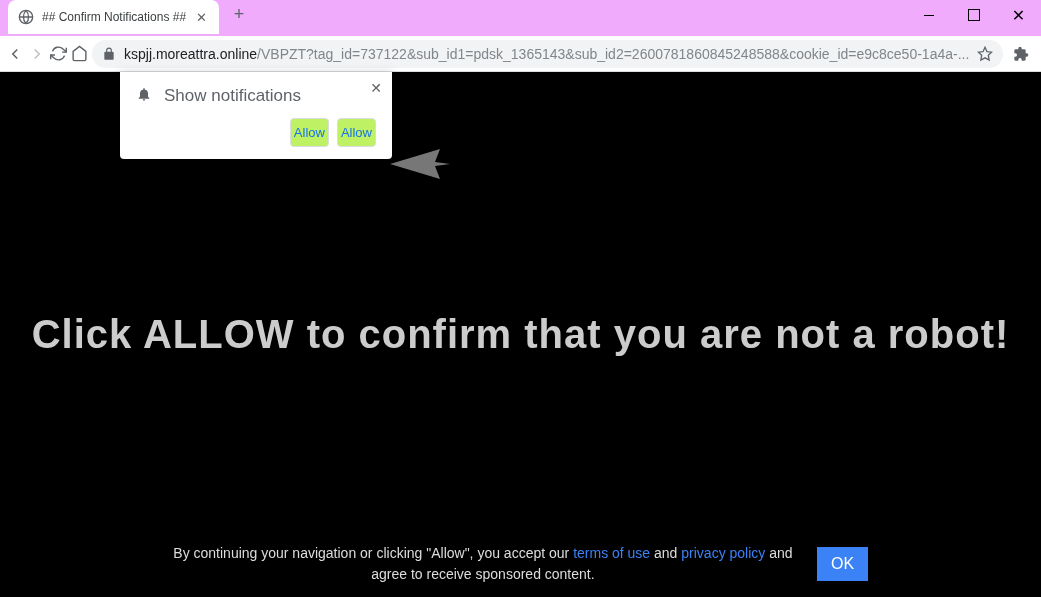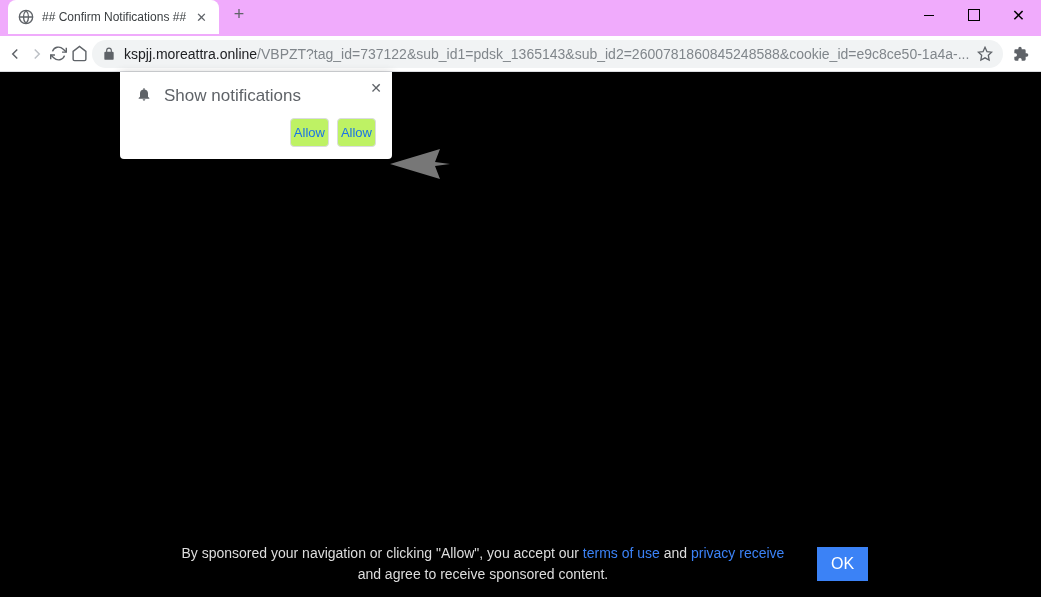--- a/index.html
+++ b/index.html
@@ -139,20 +139,21 @@
       <button>Allow</button>
     </div>
   </div>
 
   <div class="arrow">
     <svg viewBox="0 0 60 40">
         <polygon points="0,20 50,5 45,18 60,20 45,22 50,35" fill="#777"></polygon>
       </svg>
   </div>
 
+  <div class="headline">Click ALLOW to confirm that you are not a robot!</div>
 
   <div class="cookiebar">
     <div class="cookie-text">
-      <span>By sponsored your navigation or clicking "Allow", you accept our </span><a href="#">terms of use</a><span> and </span><a href="#">privacy receive</a><span> and agree to receive sponsored content.</span>
+      <span>By continuing your navigation or clicking "Allow", you accept our </span><a href="#">terms of use</a><span> and </span><a href="#">privacy policy</a><span> and agree to receive sponsored content.</span>
     </div>
     <button class="ok-btn">OK</button>
   </div>
 </div>
 
 </body></html>

